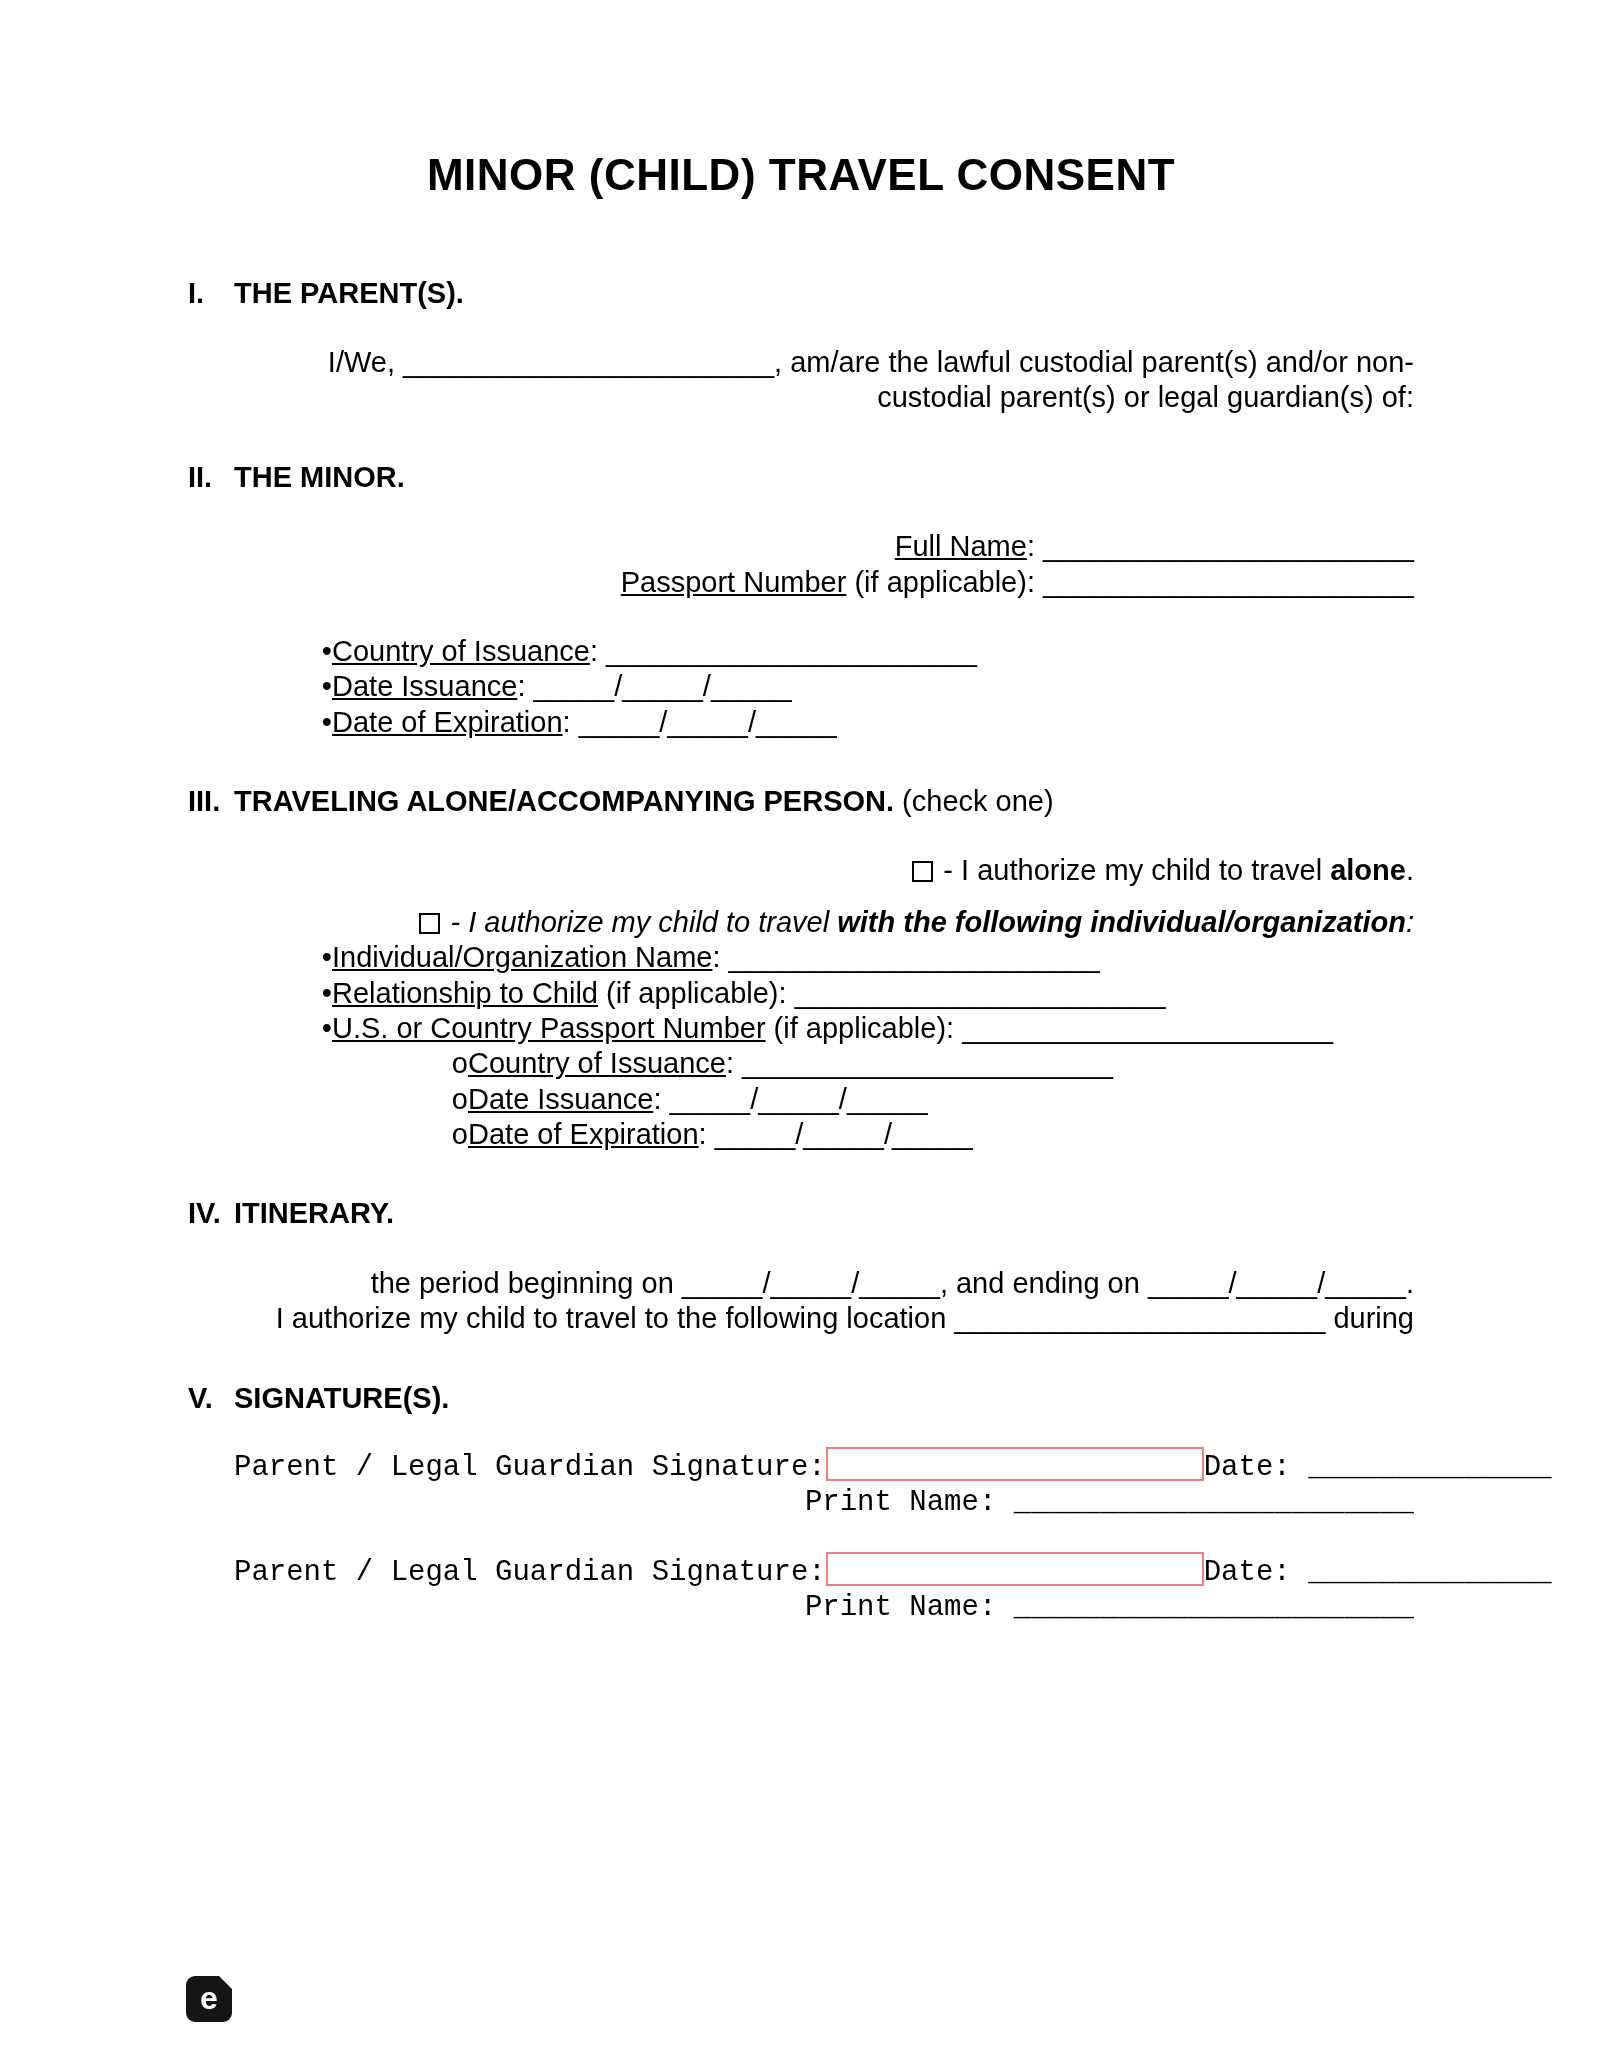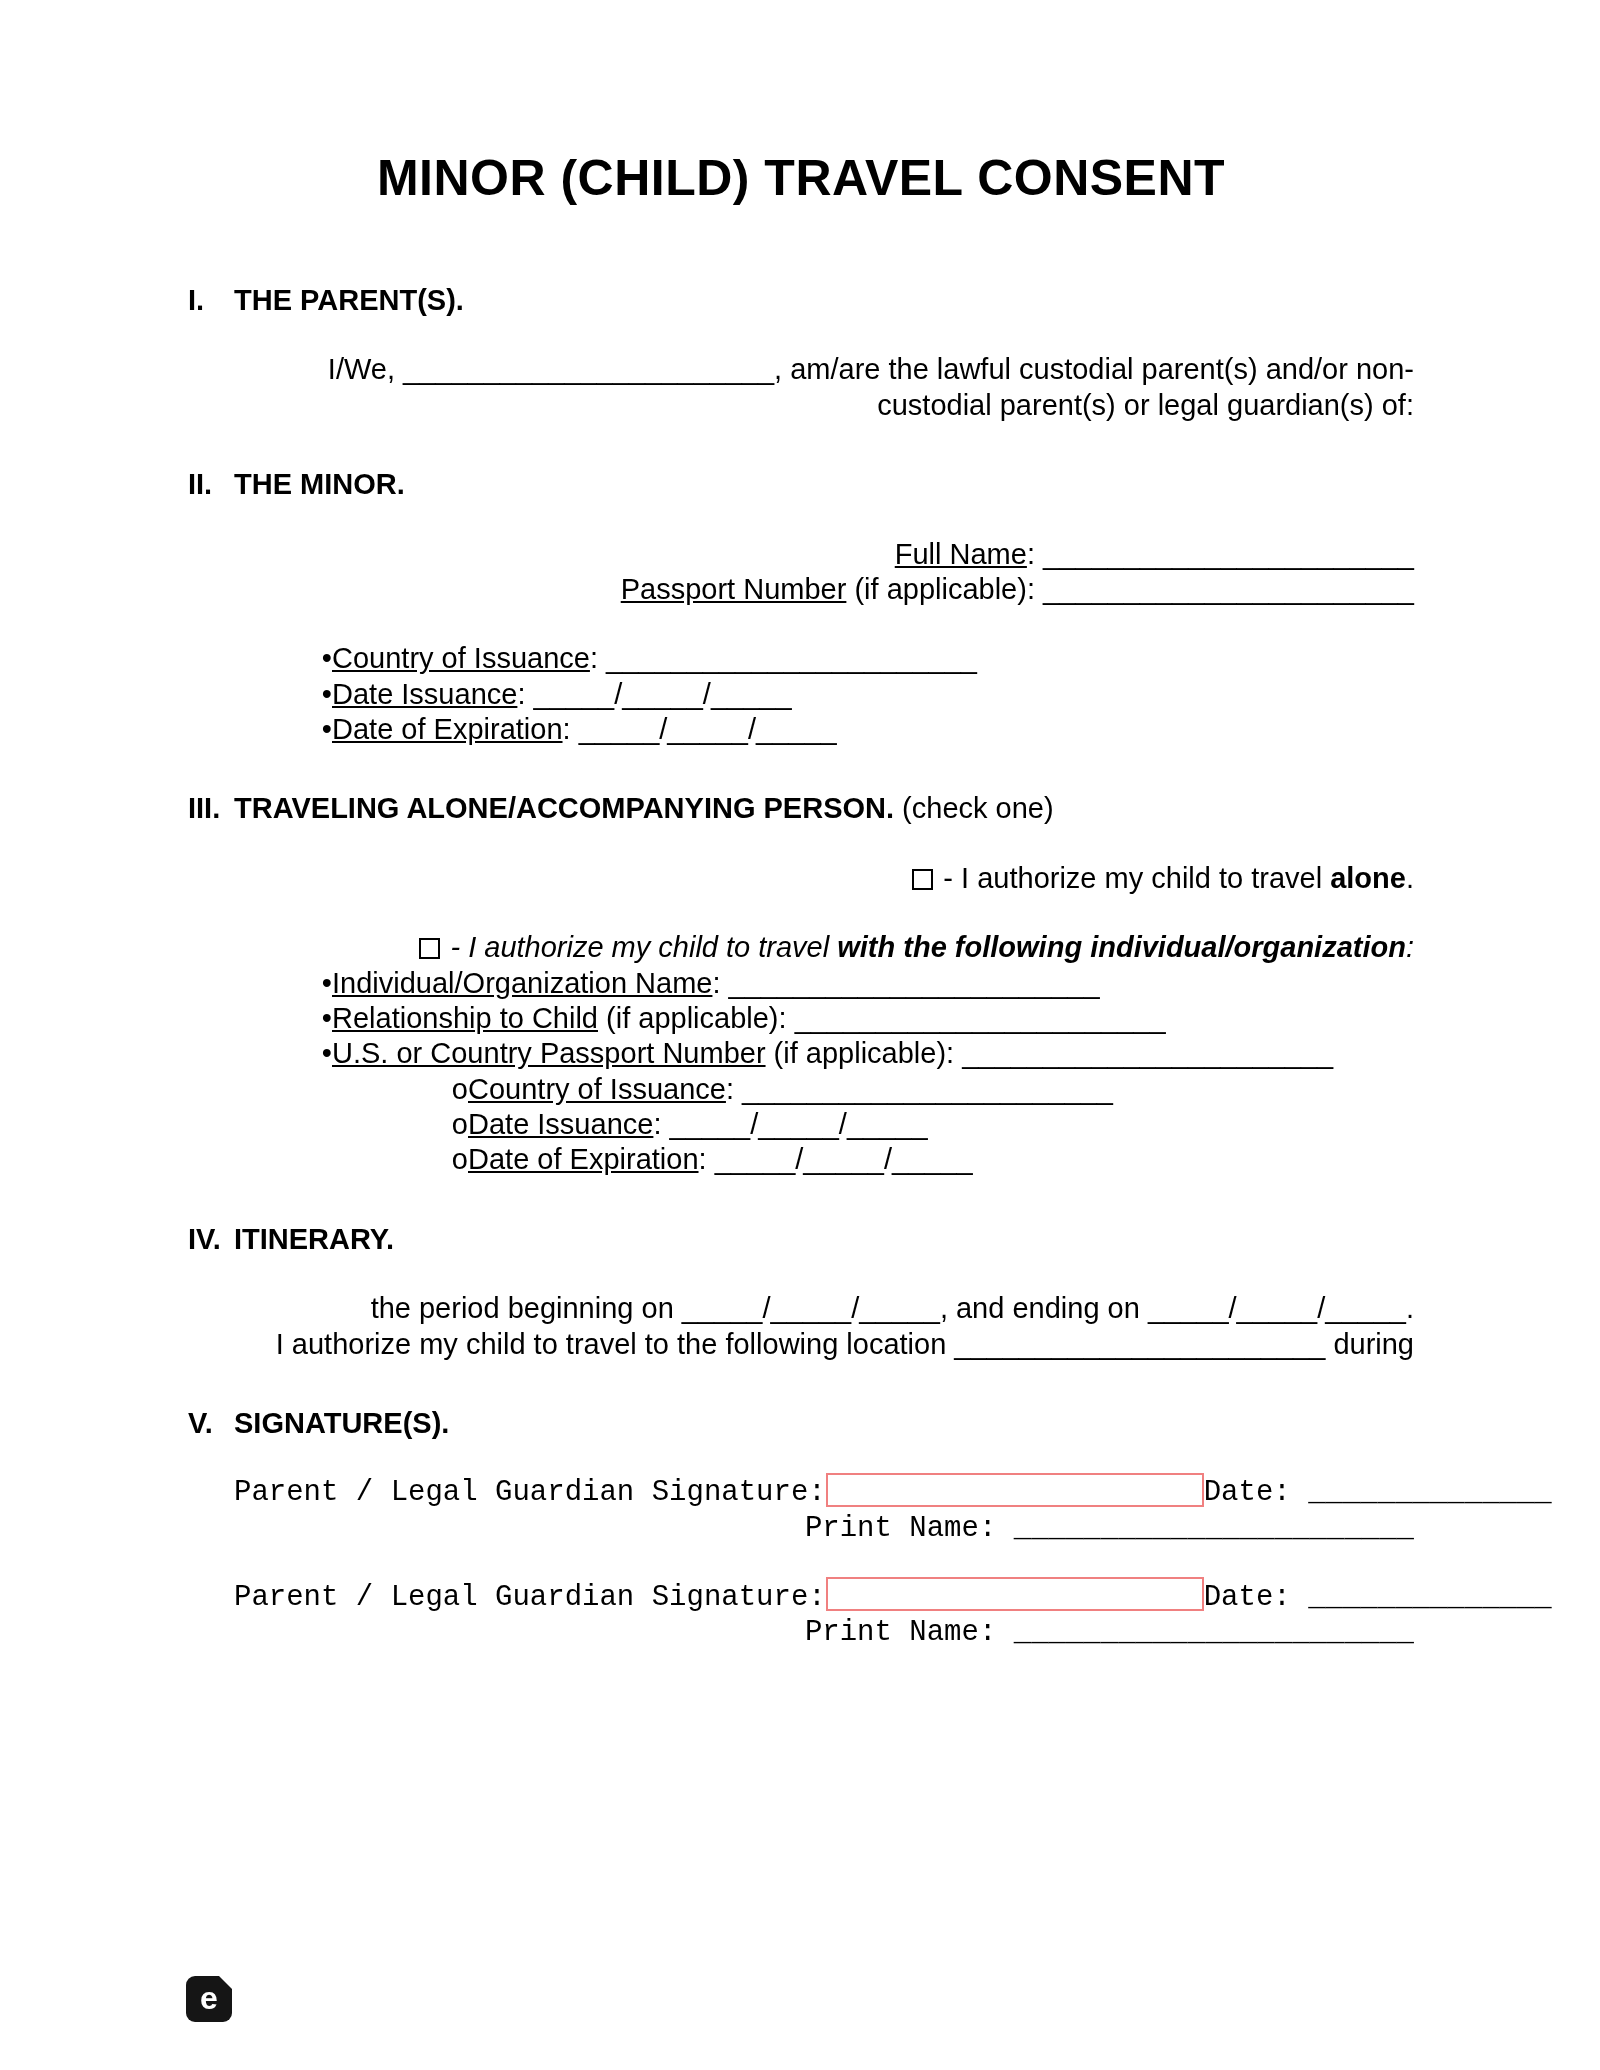--- a/index.html
+++ b/index.html
@@ -9,21 +9,21 @@
     position:relative;
     width:1600px; height:2070px;
     background:#fff;
     padding:148px 186px 0 188px;
     font-size:29px;
     line-height:1.22;
     overflow:hidden;
   }
   .title {
     text-align:center;
-    font-size:50px;
+    font-size:44px;
     font-weight:bold;
     margin-bottom:74px;
     letter-spacing:0.5px;
   }
   .section { margin-bottom:44px; }
   .sec-head { display:flex; font-weight:bold; margin-bottom:34px; }
   .sec-num { flex:0 0 46px; }
   .sec-note { font-weight:normal; }
   .sec-body { margin-left:46px;text-align:right; }
   .line { white-space:nowrap; }
@@ -36,21 +36,21 @@
   .srow > .mk { flex:0 0 44px; }
   .checkbox {
     display:inline-block;
     width:21px; height:21px;
     border:2px solid #000;
     vertical-align:-2px;
     margin-right:2px;
     background:#fff;
     cursor:pointer;
   }
-  .opt { margin-bottom:34px; white-space:nowrap; }
+  .opt { margin-bottom:16px; white-space:nowrap; }
   .opt.tight { margin-bottom:0;font-style:italic; }
   .sigblock { white-space:nowrap;font-family:Liberation Mono, monospace; }
   .sigblock + .sigblock { margin-top:34px; }
   .sigbox {
     display:inline-block;
     width:378px; height:34px;
     border:2px solid #f08080;
     vertical-align:middle;
     margin-top:-6px;
     background:#fff;

